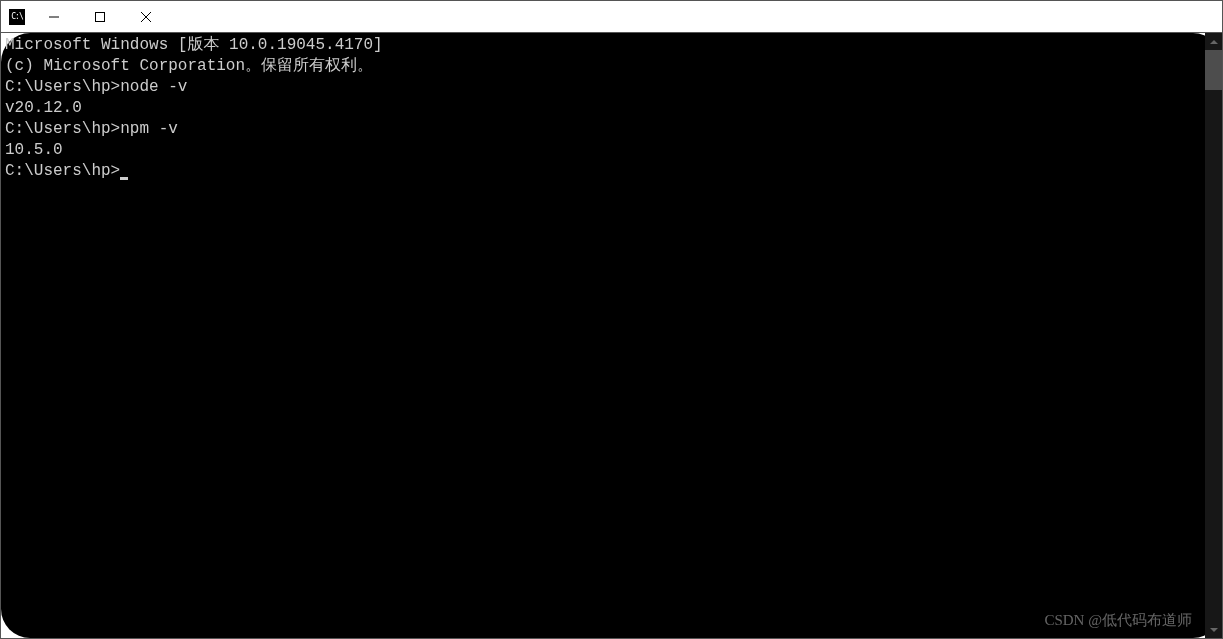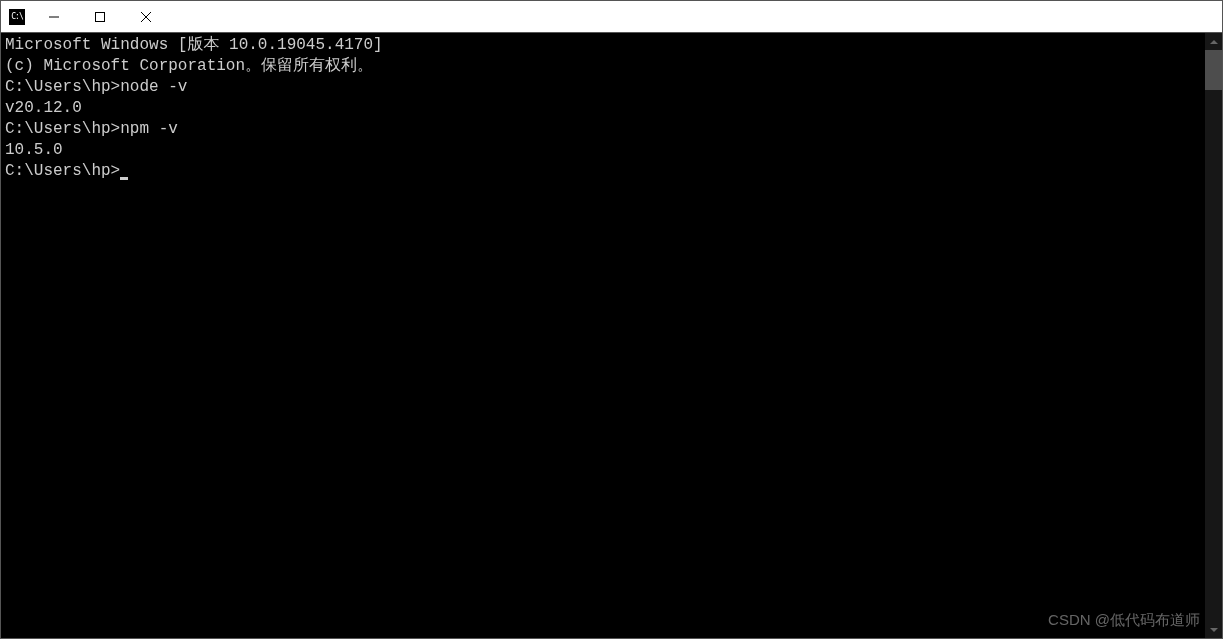--- a/index.html
+++ b/index.html
@@ -62,20 +62,21 @@
     }
     .window-control svg {
       width: 10px;
       height: 10px;
     }
     .terminal-area {
       flex: 1;
       background: #000000;
       display: flex;
       position: relative;
+      border-radius: 29px;
     }
     .terminal-content {
       flex: 1;
       padding: 2px 4px;
       font-family: "NSimSun", "SimSun", "Consolas", "Courier New", monospace;
       font-size: 16px;
       line-height: 21px;
       color: #cccccc;
       white-space: pre;
       overflow: hidden;
@@ -127,24 +128,24 @@
       position: absolute;
       top: 17px;
       width: 17px;
       height: 40px;
       background: #4d4d4d;
       cursor: pointer;
     }
     .watermark {
       position: absolute;
       bottom: 8px;
-      right: 22px;
+      right: 30px;
       font-size: 15px;
       color: rgba(200,200,200,0.5);
-      font-family: Liberation Sans, sans-serif;
+      font-family: Liberation Serif, serif;
       pointer-events: none;
     }
   </style>
 </head>
 <body>
 
 <div class="window">
   <div class="title-bar">
     <div class="title-bar-icon">C:\</div>
     <div class="window-controls">

